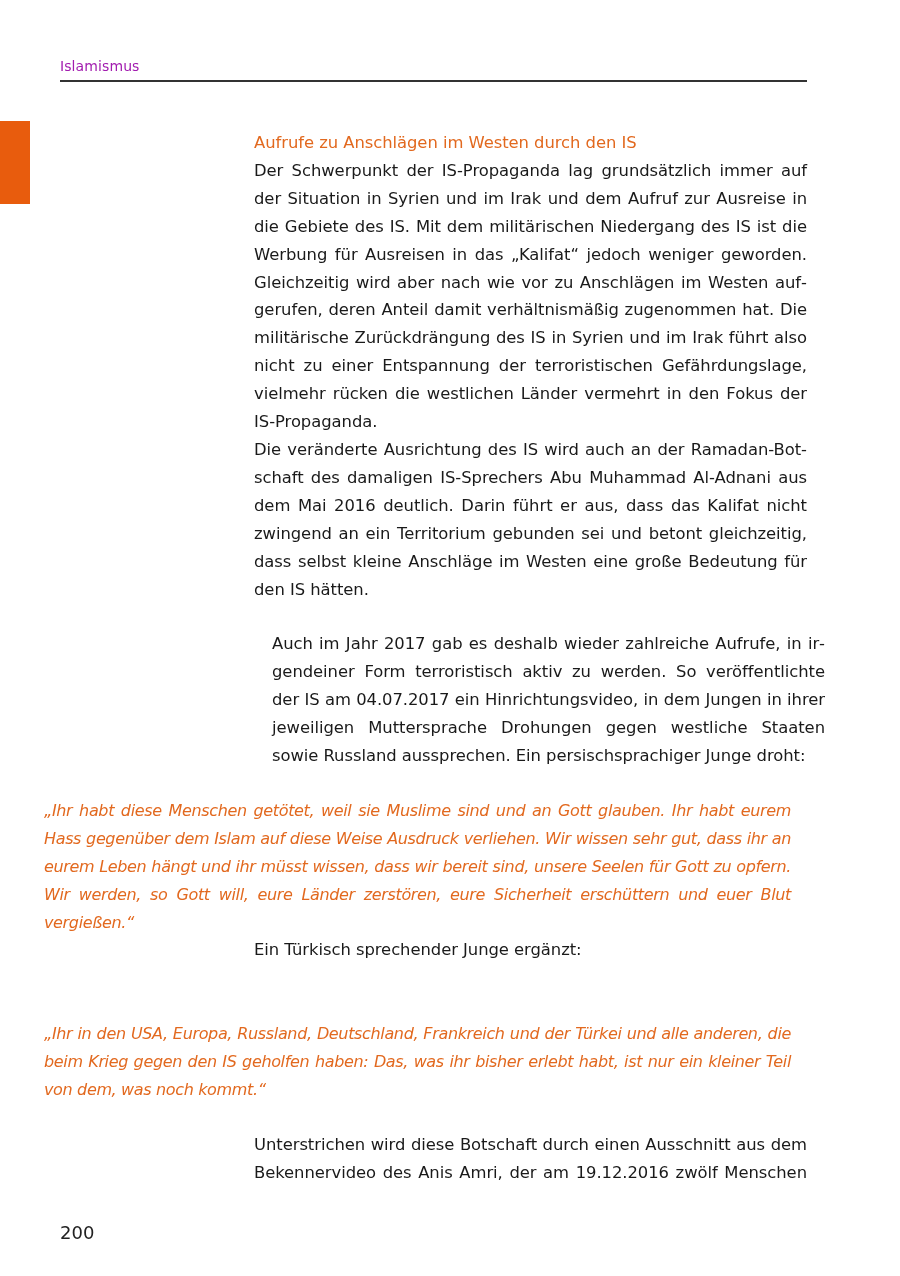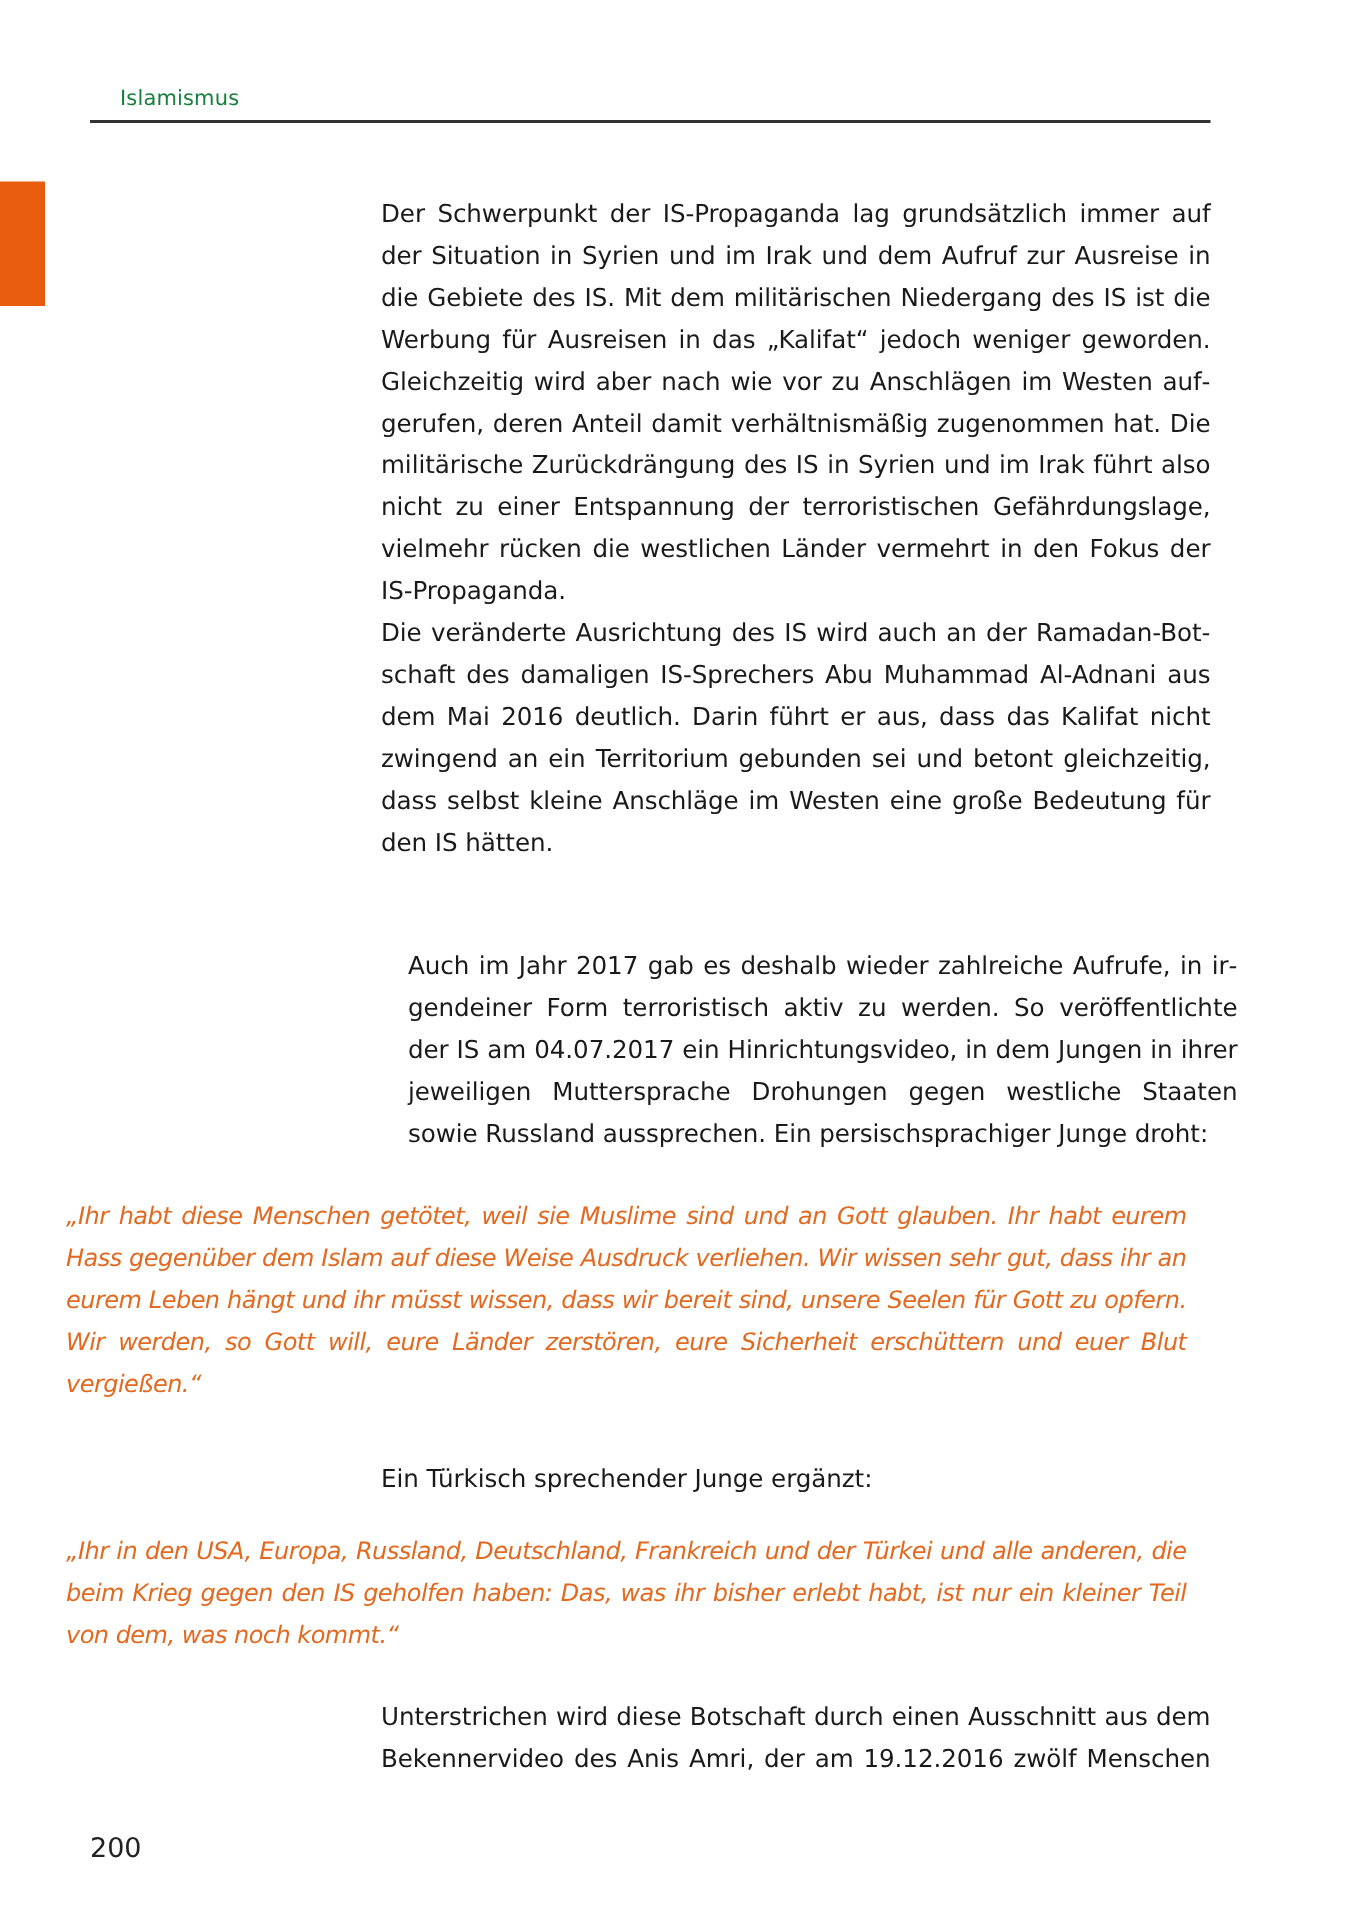--- a/index.html
+++ b/index.html
@@ -1,51 +1,52 @@
 <!DOCTYPE html>
 <html><head>
   <meta charset="utf-8">
   <style>
     html, body { margin: 0; padding: 0; background: #ffffff; }
     body { width: 900px; height: 1276px; position: relative; overflow: hidden;
            font-family: "DejaVu Sans", sans-serif; color: #1a1a1a; }
-    .running-head { position: absolute; left: 60px; top: 58px; font-size: 14px; color: #15803d; letter-spacing: 0.1px; margin-left: 20px; }
+    .running-head { position: absolute; left: 60px; top: 58px; font-size: 14px; color: #a21caf; letter-spacing: 0.1px; }
     .head-rule { position: absolute; left: 60px; top: 80px; width: 747px; height: 1.5px; background: #333; }
     .side-tab { position: absolute; left: 0; top: 121px; width: 30px; height: 83px; background: #e85c0d; }
     .col { position: absolute; left: 254px; width: 553px; font-size: 16.4px; line-height: 27.9px; text-align: justify; letter-spacing: -0.05px; }
     .col p { margin: 0; }
     .heading { color: #e2691f; text-align: left; }
     .quote { position: absolute; left: 44px; width: 747px; font-size: 16px; line-height: 27.9px;
              font-style: italic; color: #e2691f; text-align: justify; letter-spacing: -0.35px; }
     .quote p { margin: 0; }
     .folio { position: absolute; left: 60px; top: 1222px; font-size: 18px; color: #222; }
     .lastline { text-align-last: left; }
     .fullline { text-align-last: justify; }
   </style>
 </head>
 <body>
 
 <div class="running-head">Islamismus</div>
 <div class="head-rule"></div>
 <div class="side-tab"></div>
 
 <div class="col" style="top:129px;">
+  <p class="heading">Aufrufe zu Anschlägen im Westen durch den IS</p>
   <p class="lastline">Der Schwerpunkt der IS-Propaganda lag grundsätzlich immer auf der Situation in Syrien und im Irak und dem Aufruf zur Ausreise in die Gebiete des IS. Mit dem militärischen Niedergang des IS ist die Werbung für Ausreisen in das „Kalifat“ jedoch weniger geworden. Gleichzeitig wird aber nach wie vor zu Anschlägen im Westen auf­gerufen, deren Anteil damit verhältnismäßig zugenommen hat. Die militärische Zurückdrängung des IS in Syrien und im Irak führt also nicht zu einer Entspannung der terroristischen Gefährdungslage, vielmehr rücken die westlichen Länder vermehrt in den Fokus der IS-Propaganda.</p>
   <p class="lastline">Die veränderte Ausrichtung des IS wird auch an der Ramadan-Bot­schaft des damaligen IS-Sprechers Abu Muhammad Al-Adnani aus dem Mai 2016 deutlich. Darin führt er aus, dass das Kalifat nicht zwingend an ein Territorium gebunden sei und betont gleichzeitig, dass selbst kleine Anschläge im Westen eine große Bedeutung für den IS hätten.</p>
 </div>
 
 <div class="col" style="top:630px;margin-left:18px;">
   <p class="lastline">Auch im Jahr 2017 gab es deshalb wieder zahlreiche Aufrufe, in ir­gendeiner Form terroristisch aktiv zu werden. So veröffentlichte der IS am 04.07.2017 ein Hinrichtungsvideo, in dem Jungen in ihrer je­weiligen Muttersprache Drohungen gegen westliche Staaten sowie Russland aussprechen. Ein persischsprachiger Junge droht:</p>
 </div>
 
 <div class="quote" style="top:797px;">
   <p class="lastline">„Ihr habt diese Menschen getötet, weil sie Muslime sind und an Gott glauben. Ihr habt eu­rem Hass gegenüber dem Islam auf diese Weise Ausdruck verliehen. Wir wissen sehr gut, dass ihr an eurem Leben hängt und ihr müsst wissen, dass wir bereit sind, unsere Seelen für Gott zu opfern. Wir werden, so Gott will, eure Länder zerstören, eure Sicherheit erschüttern und euer Blut vergießen.“</p>
 </div>
 
-<div class="col" style="top:972px;">
+<div class="col" style="top:936px;">
   <p class="lastline">Ein Türkisch sprechender Junge ergänzt:</p>
 </div>
 
 <div class="quote" style="top:1020px;">
   <p class="lastline">„Ihr in den USA, Europa, Russland, Deutschland, Frankreich und der Türkei und alle anderen, die beim Krieg gegen den IS geholfen haben: Das, was ihr bisher erlebt habt, ist nur ein kleiner Teil von dem, was noch kommt.“</p>
 </div>
 
 <div class="col" style="top:1131px;">
   <p class="fullline">Unterstrichen wird diese Botschaft durch einen Ausschnitt aus dem Bekennervideo des Anis Amri, der am 19.12.2016 zwölf Menschen</p>
 </div>

